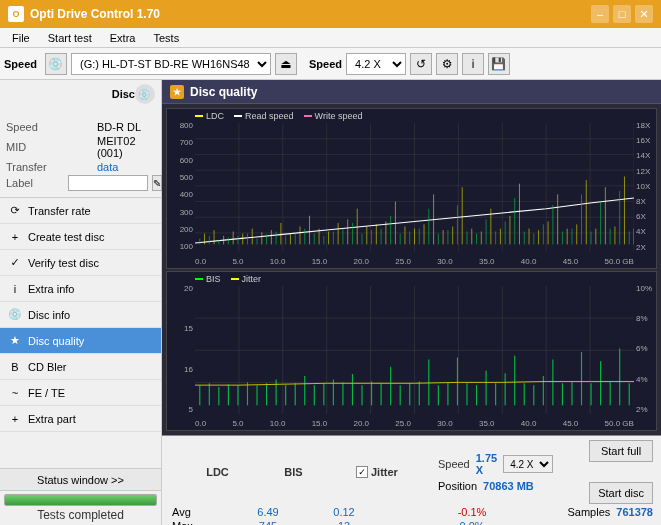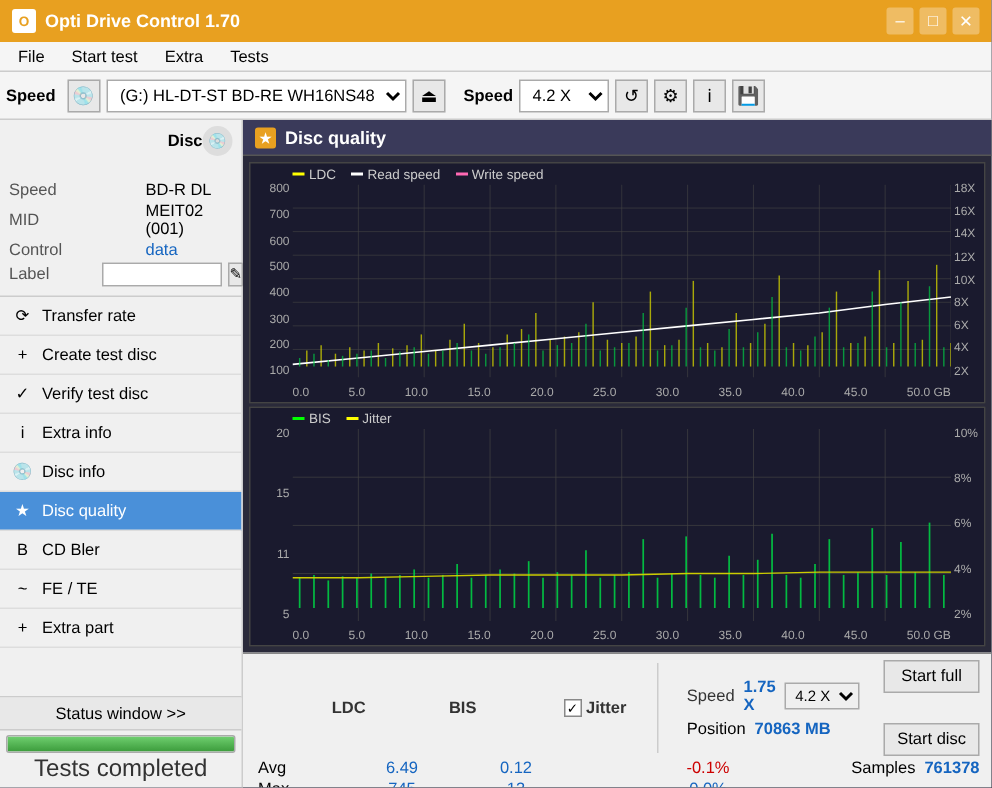--- a/index.html
+++ b/index.html
@@ -261,21 +261,21 @@
       border: 1px solid #aaa;
       border-radius: 2px;
       overflow: hidden;
       margin-bottom: 2px;
     }
     .progress-bar-fill {
       height: 100%;
       background: linear-gradient(to bottom, #6fcf6f, #3c9c3c);
     }
     .status-text {
-      font-size: 16px;
+      font-size: 12px;
       color: #333;
       text-align: center;
     }
 
     
     .content-area {
       flex: 1;
       background: #2a2a3a;
       display: flex;
       flex-direction: column;
@@ -528,21 +528,21 @@
       </div>
       <div class="disc-row">
         <span class="disc-row-label">Speed</span>
         <span class="disc-row-value">BD-R DL</span>
       </div>
       <div class="disc-row">
         <span class="disc-row-label">MID</span>
         <span class="disc-row-value">MEIT02 (001)</span>
       </div>
       <div class="disc-row">
-        <span class="disc-row-label">Control</span>
+        <span class="disc-row-label">Transfer</span>
         <span class="disc-row-value blue">data</span>
       </div>
       <div class="disc-row label-row">
         <span class="disc-row-label">Label</span>
         <input class="label-input" type="text" style="">
         <button class="label-btn">✎</button>
       </div>
     </div>
 
     <div class="nav-section">
@@ -788,21 +788,21 @@
             <span>BIS</span>
           </div>
           <div class="legend-item">
             <div class="legend-dot" style="background:#ffff00;"></div>
             <span>Jitter</span>
           </div>
         </div>
         <div class="y-axis">
           <span>20</span>
             <span>15</span>
-            <span>11</span>
+            <span>16</span>
             <span>5</span>
         </div>
         <div class="y-axis-right">
           <span>10%</span>
             <span>8%</span>
             <span>6%</span>
             <span>4%</span>
             <span>2%</span>
         </div>
         <div class="chart-svg-container">
@@ -911,21 +911,21 @@
             <span class="speed-val">1.75 X</span>
             <select class="speed-dropdown">
               <option>4.2 X</option>
             </select>
           </div>
           <div class="position-info">
             <span>Position</span>
             <span class="speed-val">70863 MB</span>
           </div>
         </div>
-        <div style="display:flex; flex-direction:column; gap:20px; margin-left:0;">
+        <div style="display:flex; flex-direction:column; gap:20px; margin-left:20px;">
           <button class="start-btn">Start full</button>
           <button class="start-btn">Start disc</button>
         </div>
       </div>
       <div class="stats-row" style="padding-left:2px;">
         <span style="width:50px; font-size:11px;">Avg</span>
         <div class="stats-col">
           <span class="stats-value">6.49</span>
         </div>
         <div class="stats-col">

